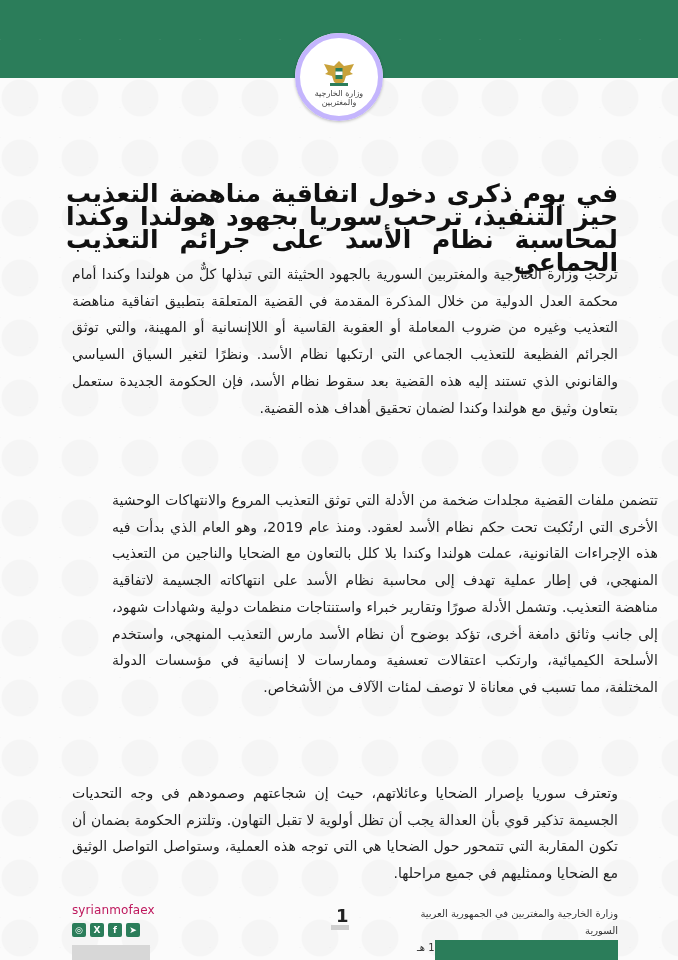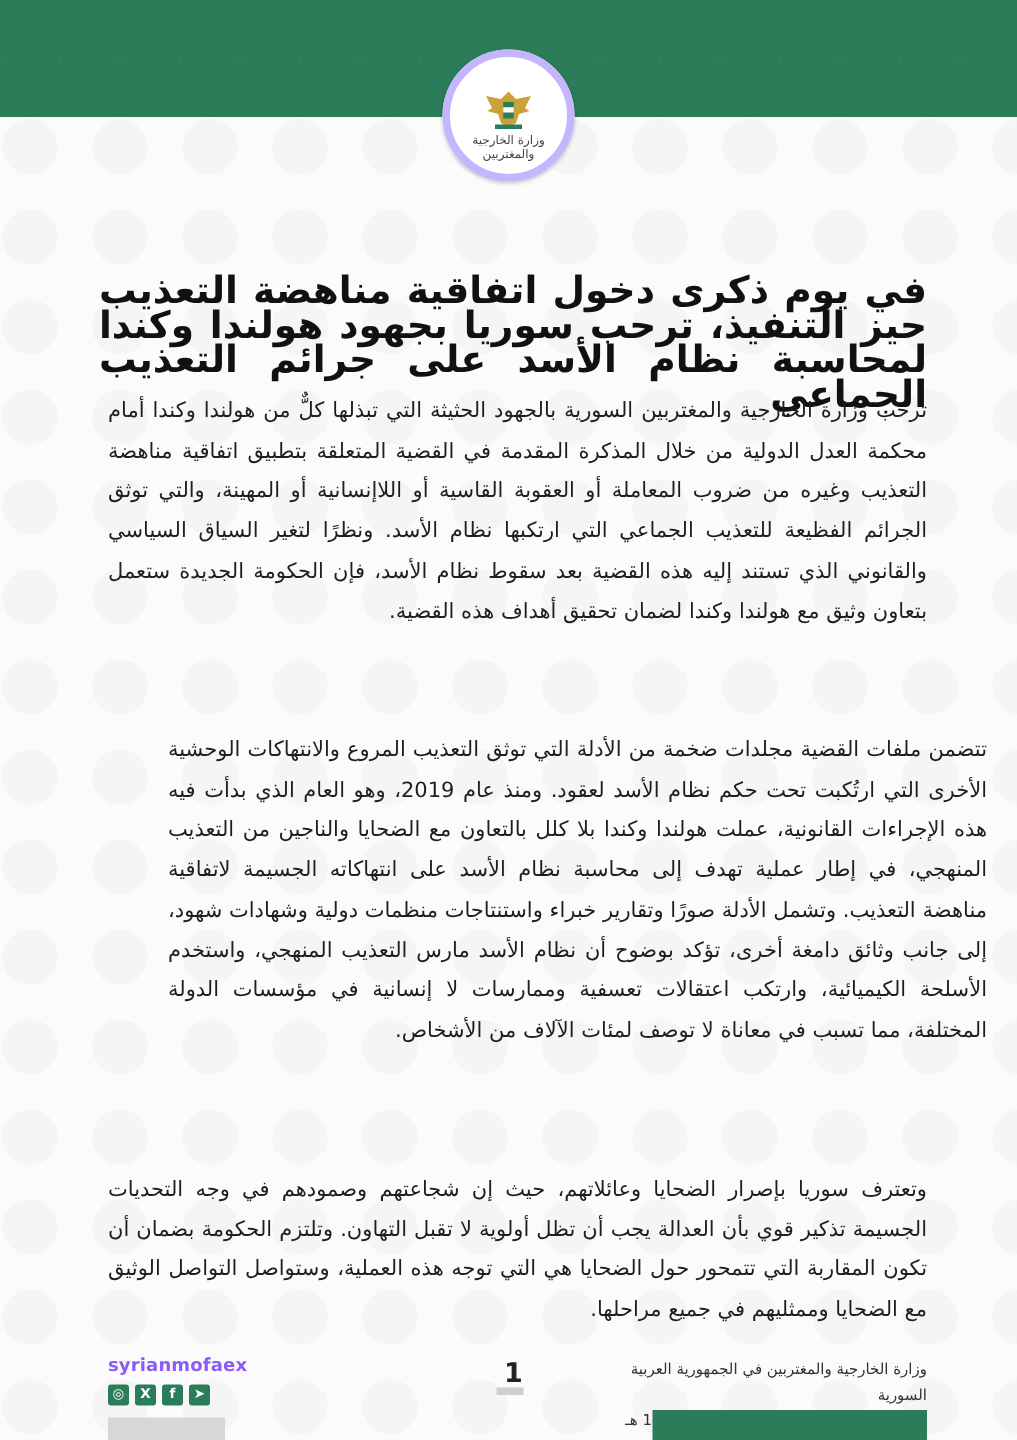--- a/index.html
+++ b/index.html
@@ -51,21 +51,21 @@
   }
   .para {
     position:absolute; left:72px; width:546px;
     direction:rtl; text-align:justify;
     font-size:14px; line-height:26.7px; color:#1e1e1e;
   }
   .p1 { top:261px; }
   .p2 { top:487px;margin-left:40px; }
   .p3 { top:748px;margin-top:32px; }
   .footer-left { position:absolute; left:72px; top:903px; }
-  .handle { font-size:12px; font-weight:bold; color:#8b5cf6; letter-spacing:0.1px; }
+  .handle { font-size:12px; font-weight:normal; color:#be185d; letter-spacing:0.1px; }
   .social { display:flex; gap:4px; margin-top:6px; }
   .social span {
     width:14px; height:14px; background:#2b7d5a; color:#fff; border-radius:2px;
     font-size:9px; font-weight:bold; display:flex; align-items:center; justify-content:center;
   }
   .page-num {
     position:absolute; left:336px; top:905px; font-size:18px; font-weight:bold; color:#222;
   }
   .footer-right {
     position:absolute; left:410px; top:905px; width:208px;

